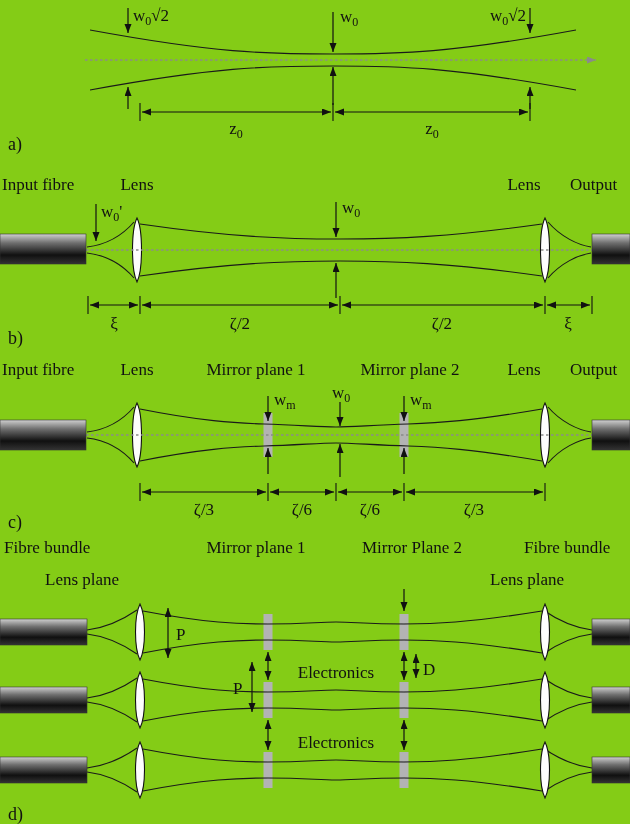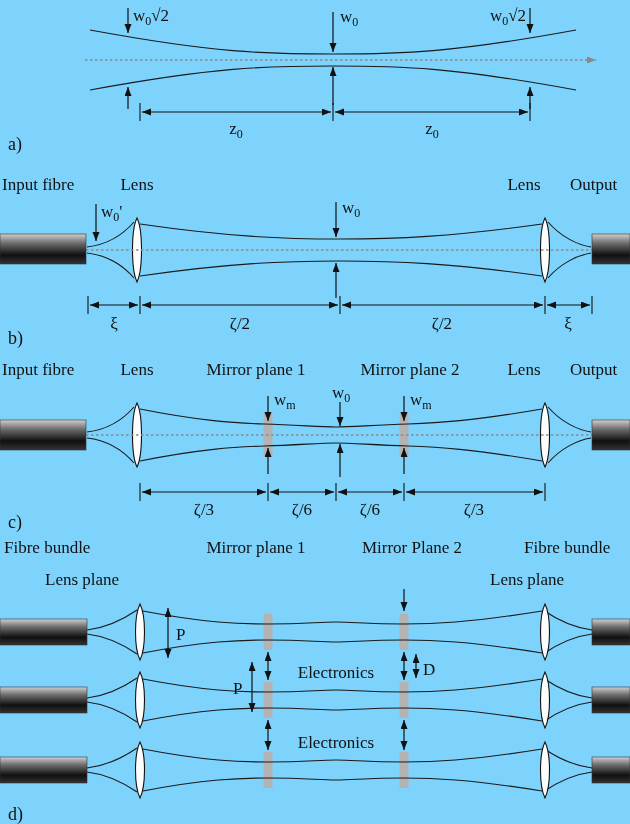--- a/index.html
+++ b/index.html
@@ -1,16 +1,16 @@
 <!DOCTYPE html>
 <html><head>
 <meta charset="utf-8">
 <style>
   html,body{margin:0;padding:0;background:#fff}
-  .fig{width:630px;height:824px;background:#7dd3fc;overflow:hidden;position:relative}
+  .fig{width:630px;height:824px;background:#84cc16;overflow:hidden;position:relative}
   svg{display:block}
   text{font-family:"Liberation Serif","DejaVu Serif",serif;font-size:17px;fill:#111}
   .sub{font-size:12px}
   .tag{font-size:18px}
   .beam{fill:none;stroke:#1a1a1a;stroke-width:1.1}
   .axis{fill:none;stroke:#8a8a8a;stroke-width:1.6;stroke-dasharray:2.5 2.5}
   .arr{stroke:#111;stroke-width:1.2;fill:none}
   .tick{stroke:#111;stroke-width:1.1}
   .lens{fill:#fdfdfd;stroke:#111;stroke-width:1.1}
   .mirror{fill:#b3b3b3}

